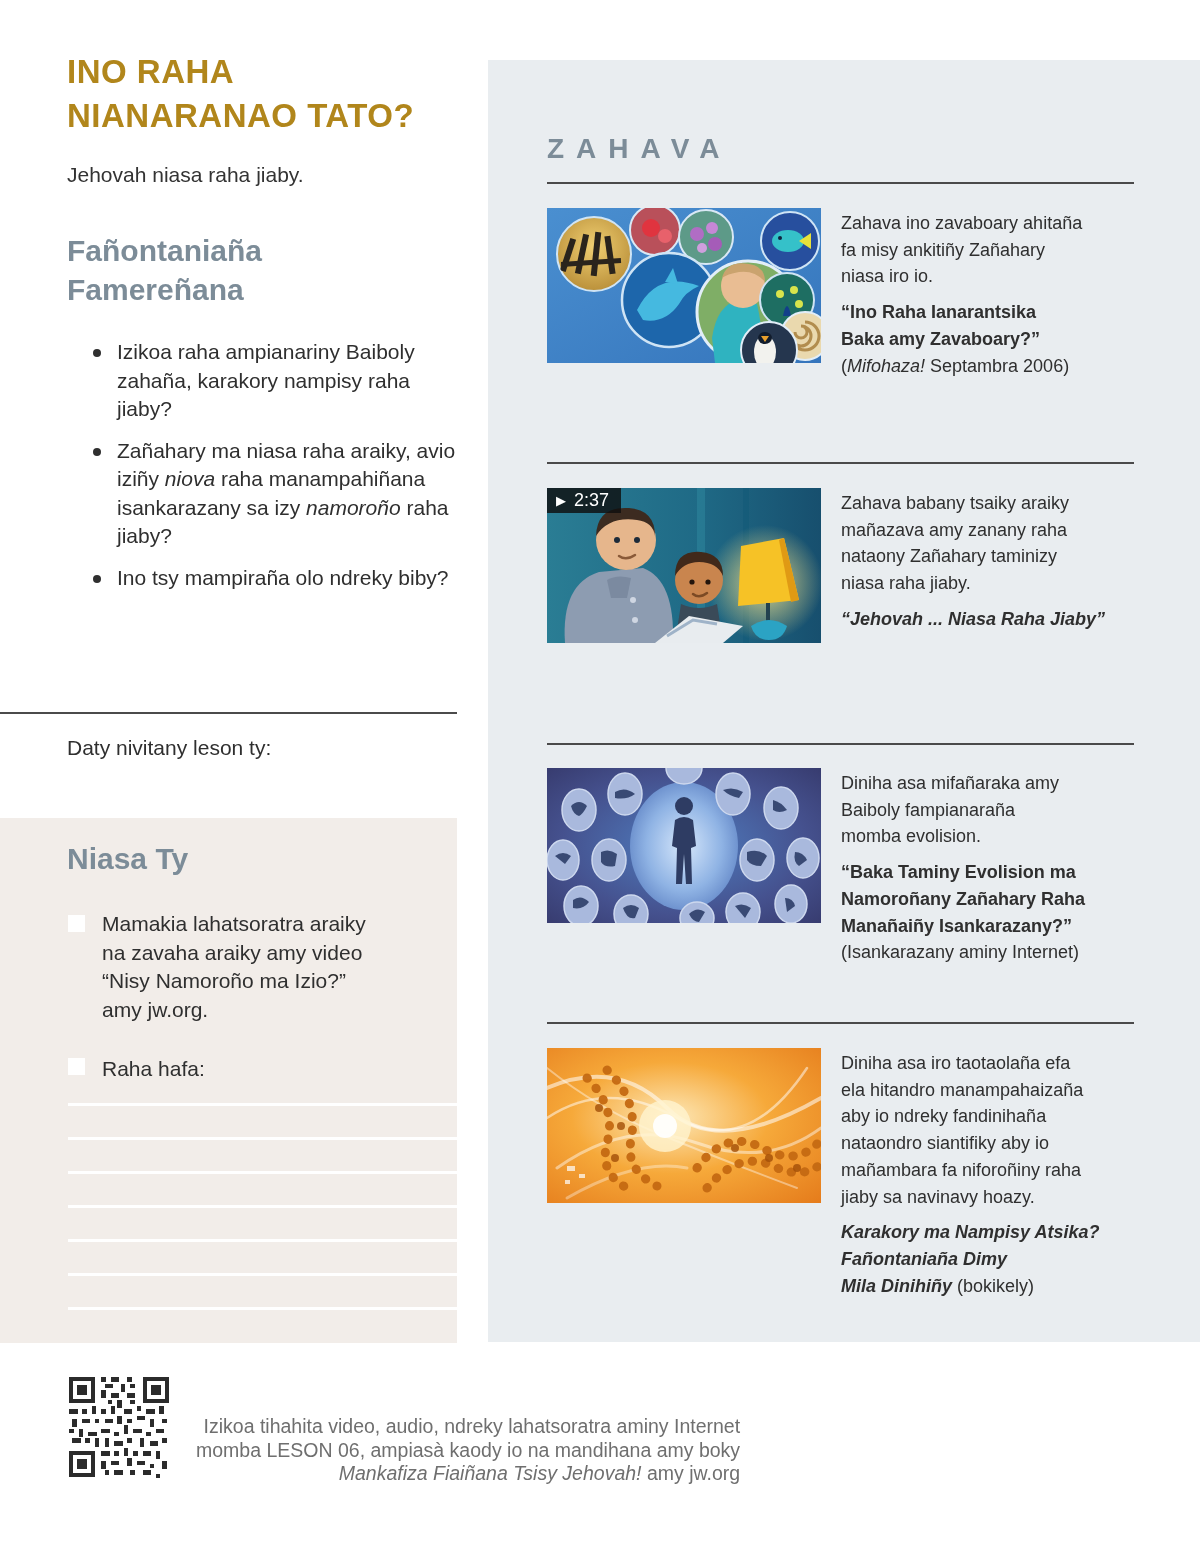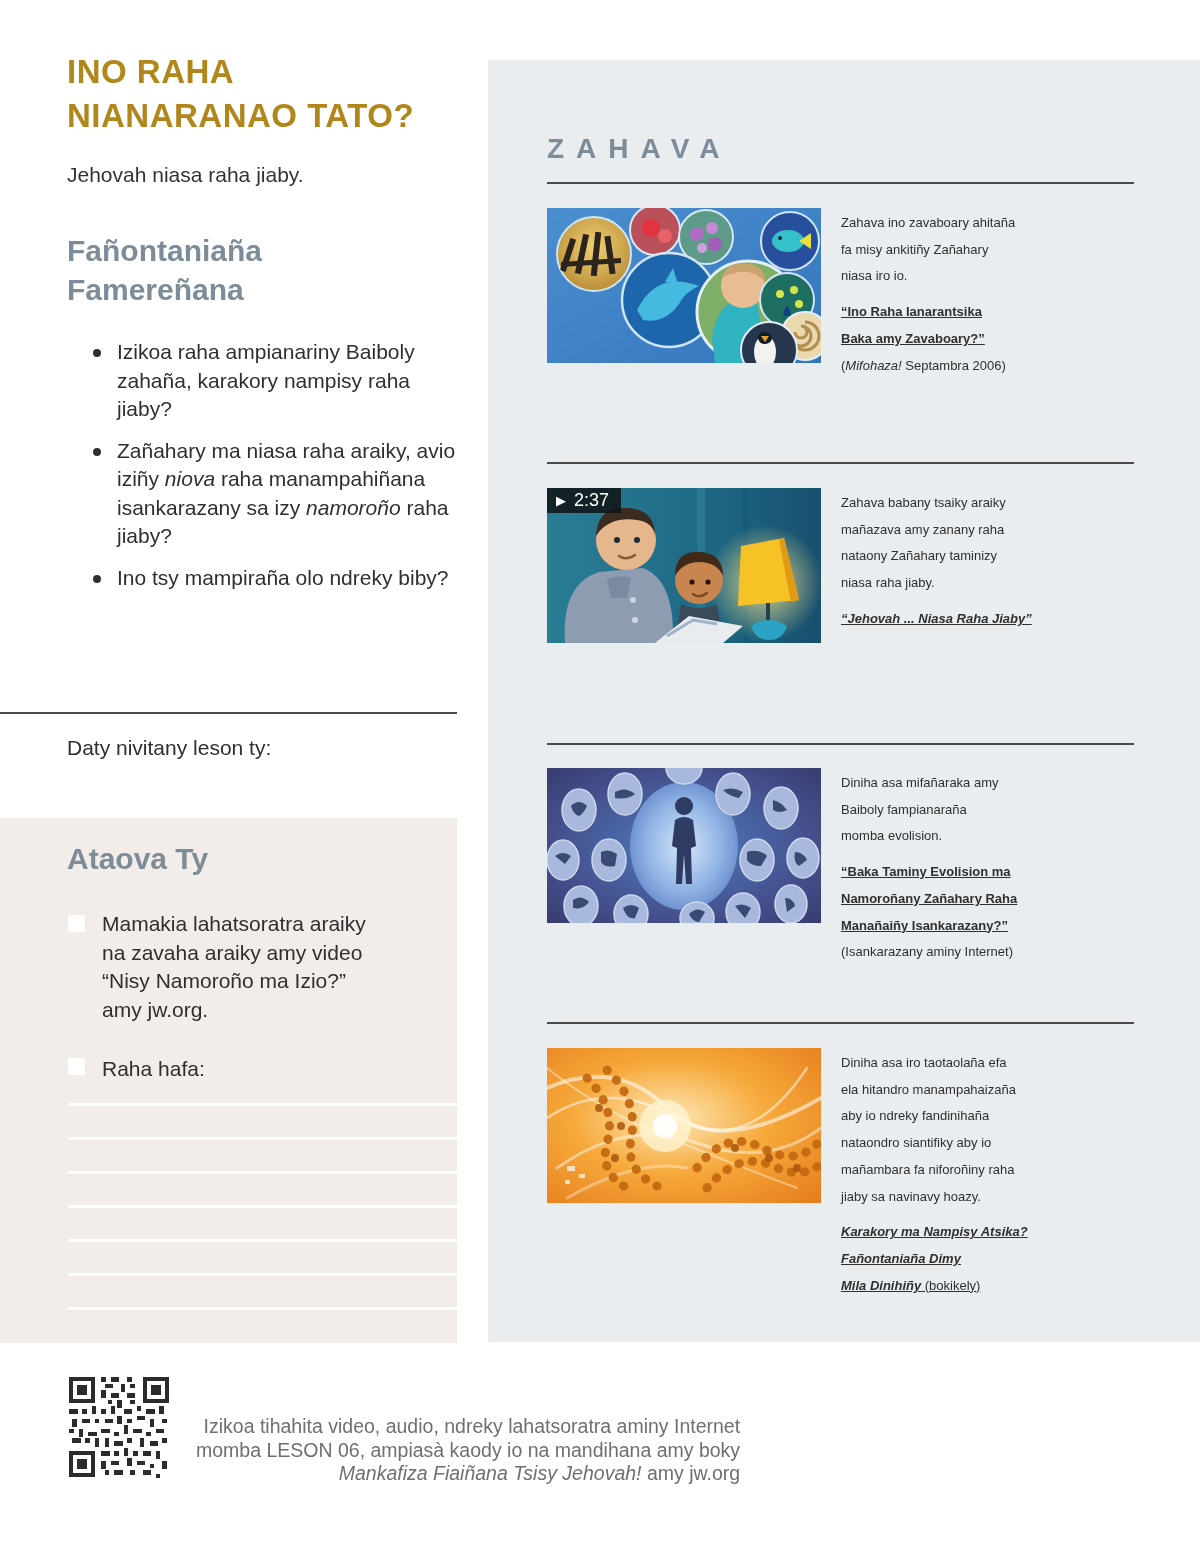--- a/index.html
+++ b/index.html
@@ -23,22 +23,22 @@
   .todo-item{position:absolute;left:102px;width:330px;font-size:21px;line-height:28.5px;color:#2f2f2f;}
   .todo-check{position:absolute;left:68px;width:17px;height:17px;background:#ffffff;}
   .write-line{position:absolute;left:68px;width:389px;height:3px;background:#ffffff;}
   
   .panel{left:488px;top:60px;width:712px;height:1282px;background:#E9EDF0;}
   .panel-heading{left:59px;top:47px;font-size:28px;font-weight:bold;letter-spacing:12px;color:#7C8C98;margin-top:26px;}
   .panel-rule{position:absolute;left:59px;width:587px;height:2px;background:#4a4a4a;}
   .entry{position:absolute;left:59px;display:flex;gap:20px;}
   .entry .thumb{width:274px;height:155px;flex:0 0 274px;position:relative;overflow:hidden;}
   .entry .thumb svg{display:block;width:274px;height:155px;}
-  .entry .etext{width:300px;font-size:13px;line-height:26.7px;color:#2f2f2f;padding-top:2px;}
-  .quote{font-weight:bold;margin-top:9px;text-decoration:underline;}
+  .entry .etext{width:300px;font-size:18px;line-height:26.7px;color:#2f2f2f;padding-top:2px;}
+  .quote{font-weight:bold;margin-top:9px;}
   .quote.bi{font-style:italic;}
   .src{margin-top:0;}
   .badge{position:absolute;left:0;top:0;display:flex;align-items:center;gap:8px;
          background:rgba(15,15,15,.82);color:#fff;padding:3px 12px 4px 9px;}
   .badge .play{font-size:13px;line-height:1;}
   .badge .time{font-size:18px;line-height:1;}
   
   .qr{left:66px;top:1374px;width:106px;height:106px;}
   .footer-text{left:196px;top:1415px;font-size:19.5px;line-height:23.5px;color:#6F6F6F;text-align:right;}
   .footer-text i{font-style:italic;}
@@ -54,21 +54,21 @@
 <div class="abs bullets">
   <div class="bullet"><span>Izikoa raha ampianariny Baiboly zahaña, karakory nampisy raha jiaby?</span></div>
   <div class="bullet"><span>Zañahary ma niasa raha araiky, avio iziñy </span><i>niova</i><span> raha manampa­hiñana isankarazany sa izy </span><i>namoroño</i><span> raha jiaby?</span></div>
   <div class="bullet"><span>Ino tsy mampiraña olo ndreky biby?</span></div>
 </div>
 
 <div class="abs left-rule"></div>
 <div class="abs date-label">Daty nivitany leson ty:</div>
 
 <div class="abs todo-box">
-  <div class="abs todo-heading">Ataova Ty</div>
+  <div class="abs todo-heading">Niasa Ty</div>
 
   <div class="todo-check" style="top:97px;"></div>
   <div class="todo-item" style="top:92px;">Mamakia lahatsoratra araiky<br>na zavaha araiky amy video<br>“Nisy Namoroño ma Izio?”<br>amy jw.org.</div>
 
   <div class="todo-check" style="top:240px;"></div>
   <div class="todo-item" style="top:237px;">Raha hafa:</div>
 
   <div class="write-line" style="top:285px;"></div>
   <div class="write-line" style="top:319px;"></div>
   <div class="write-line" style="top:353px;"></div>

